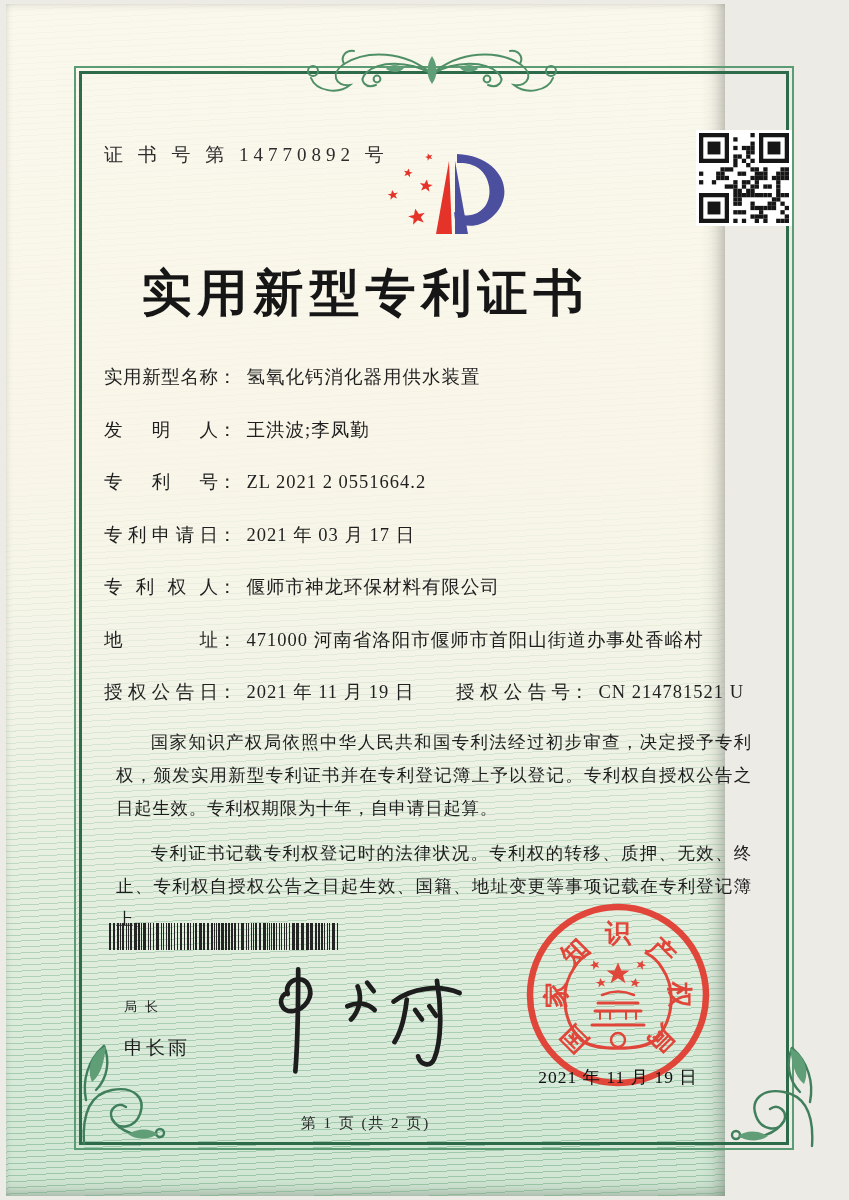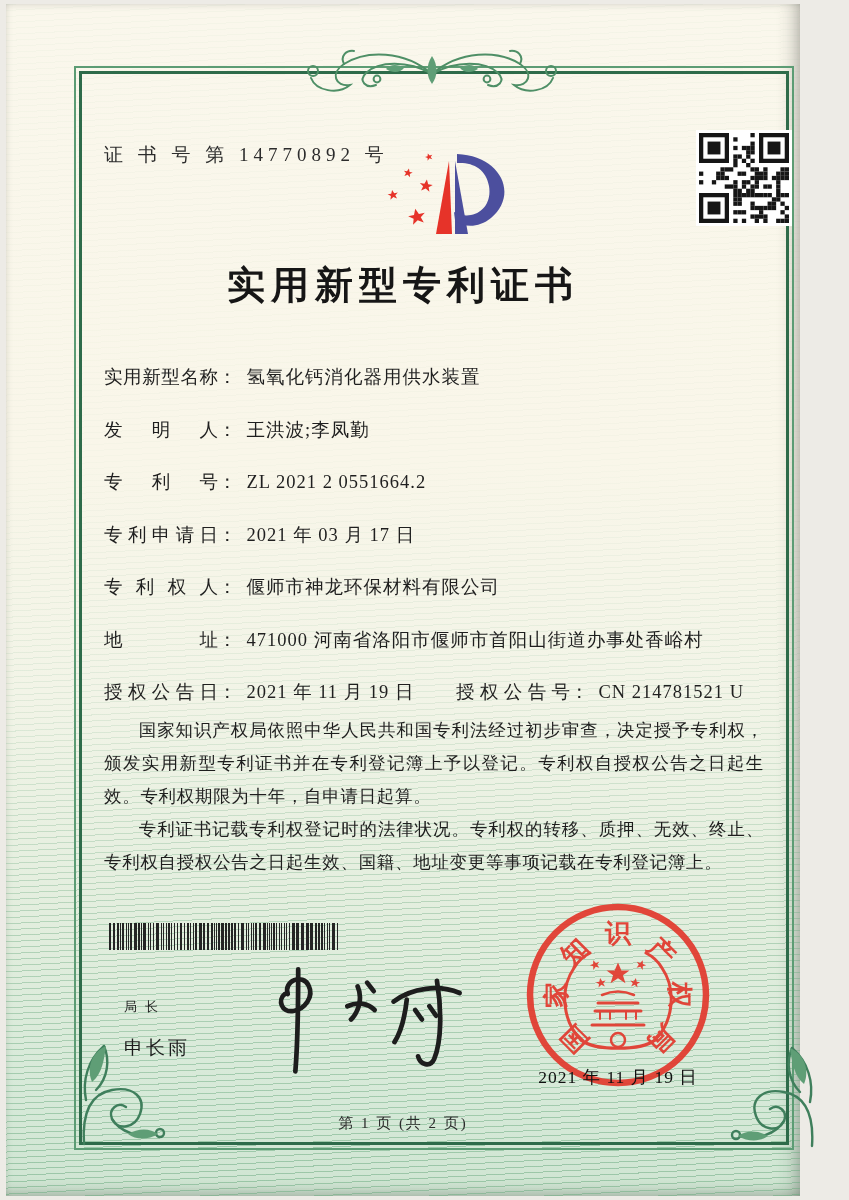--- a/index.html
+++ b/index.html
@@ -4,53 +4,53 @@
 <style>
   html,body{margin:0;padding:0;}
   body{
     width:849px;height:1200px;position:relative;overflow:hidden;
     background:#edebe6;
     font-family:"Liberation Serif","DejaVu Serif",serif;
     color:#222;
   }
   
   .scan{
-    position:absolute;left:6px;top:4px;width:794px;height:1192px;
+    position:absolute;left:6px;top:4px;width:719px;height:1192px;
     background:linear-gradient(180deg,#faf7ec 0%,#f9f6e9 38%,#f2f4e7 58%,#e3eede 76%,#d6e9d8 92%,#cfe5d2 100%);
     box-shadow:inset -16px 0 20px -14px rgba(60,60,55,.45), inset 0 -12px 16px -11px rgba(60,60,55,.35), inset 3px 3px 8px -6px rgba(0,0,0,.25);
   }
   
   .waves{
     position:absolute;inset:0;pointer-events:none;
     background:repeating-linear-gradient(177deg, rgba(110,172,130,.55) 0 1px, transparent 1px 6px);
     -webkit-mask-image:linear-gradient(180deg, rgba(0,0,0,.07) 0 8%, rgba(0,0,0,.05) 40%, rgba(0,0,0,.28) 60%, rgba(0,0,0,.75) 78%, #000 100%);
     mask-image:linear-gradient(180deg, rgba(0,0,0,.07) 0 8%, rgba(0,0,0,.05) 40%, rgba(0,0,0,.28) 60%, rgba(0,0,0,.75) 78%, #000 100%);
   }
   
   .frame{
     position:absolute;left:68px;top:62px;width:716px;height:1080px;
     border:2px solid #5c9c74;pointer-events:none;
   }
   .frame-inner{position:absolute;inset:3px;border:3px solid #2e6b4a;}
   .txt{position:absolute;white-space:nowrap;}
   .cert-no{left:98px;top:138px;font-size:19px;letter-spacing:5px;color:#2c2c2c;}
   .title{
-    left:0;right:0;top:256px;text-align:center;font-size:38px;font-weight:700;
+    left:0;right:0;top:256px;text-align:center;font-size:50px;font-weight:700;
     letter-spacing:6px;color:#161616;white-space:nowrap;
   }
   .fields{position:absolute;left:98px;top:360px;width:660px;}
   .frow{position:relative;height:52.5px;font-size:18.5px;color:#1f1f1f;}
   .fgroup{position:absolute;left:0;top:0;display:flex;align-items:baseline;}
   .fgroup.second{left:352px;}
   .jlabel{display:inline-flex;justify-content:space-between;width:114px;}
   .colon{margin:0 2px 0 0;}
   .fval{margin-left:8px;letter-spacing:1px;}
   .paras{position:absolute;left:98px;top:710px;width:660px;}
   .paras p{
-    margin:0;font-size:17.4px;line-height:1.9;text-indent:2em;
+    margin:12px;font-size:17.4px;line-height:1.9;text-indent:2em;
     letter-spacing:.8px;color:#1e1e1e;white-space:normal;text-align:justify;
   }
   .barcode{position:absolute;left:103px;top:919px;width:233px;height:27px;}
   .director-label{left:118px;top:994px;font-size:13px;letter-spacing:8px;color:#1c1c1c;}
   .director-name{left:118px;top:1031px;font-size:19px;letter-spacing:3px;color:#1c1c1c;text-align:right;}
   .signature{position:absolute;left:242px;top:956px;width:225px;height:118px;z-index:5;}
   .seal{position:absolute;left:506px;top:894px;width:212px;height:212px;z-index:6;opacity:.93;}
   .seal-date{
     left:512px;top:1061px;width:200px;text-align:center;font-size:17.5px;
     letter-spacing:1px;color:#101010;z-index:7;

